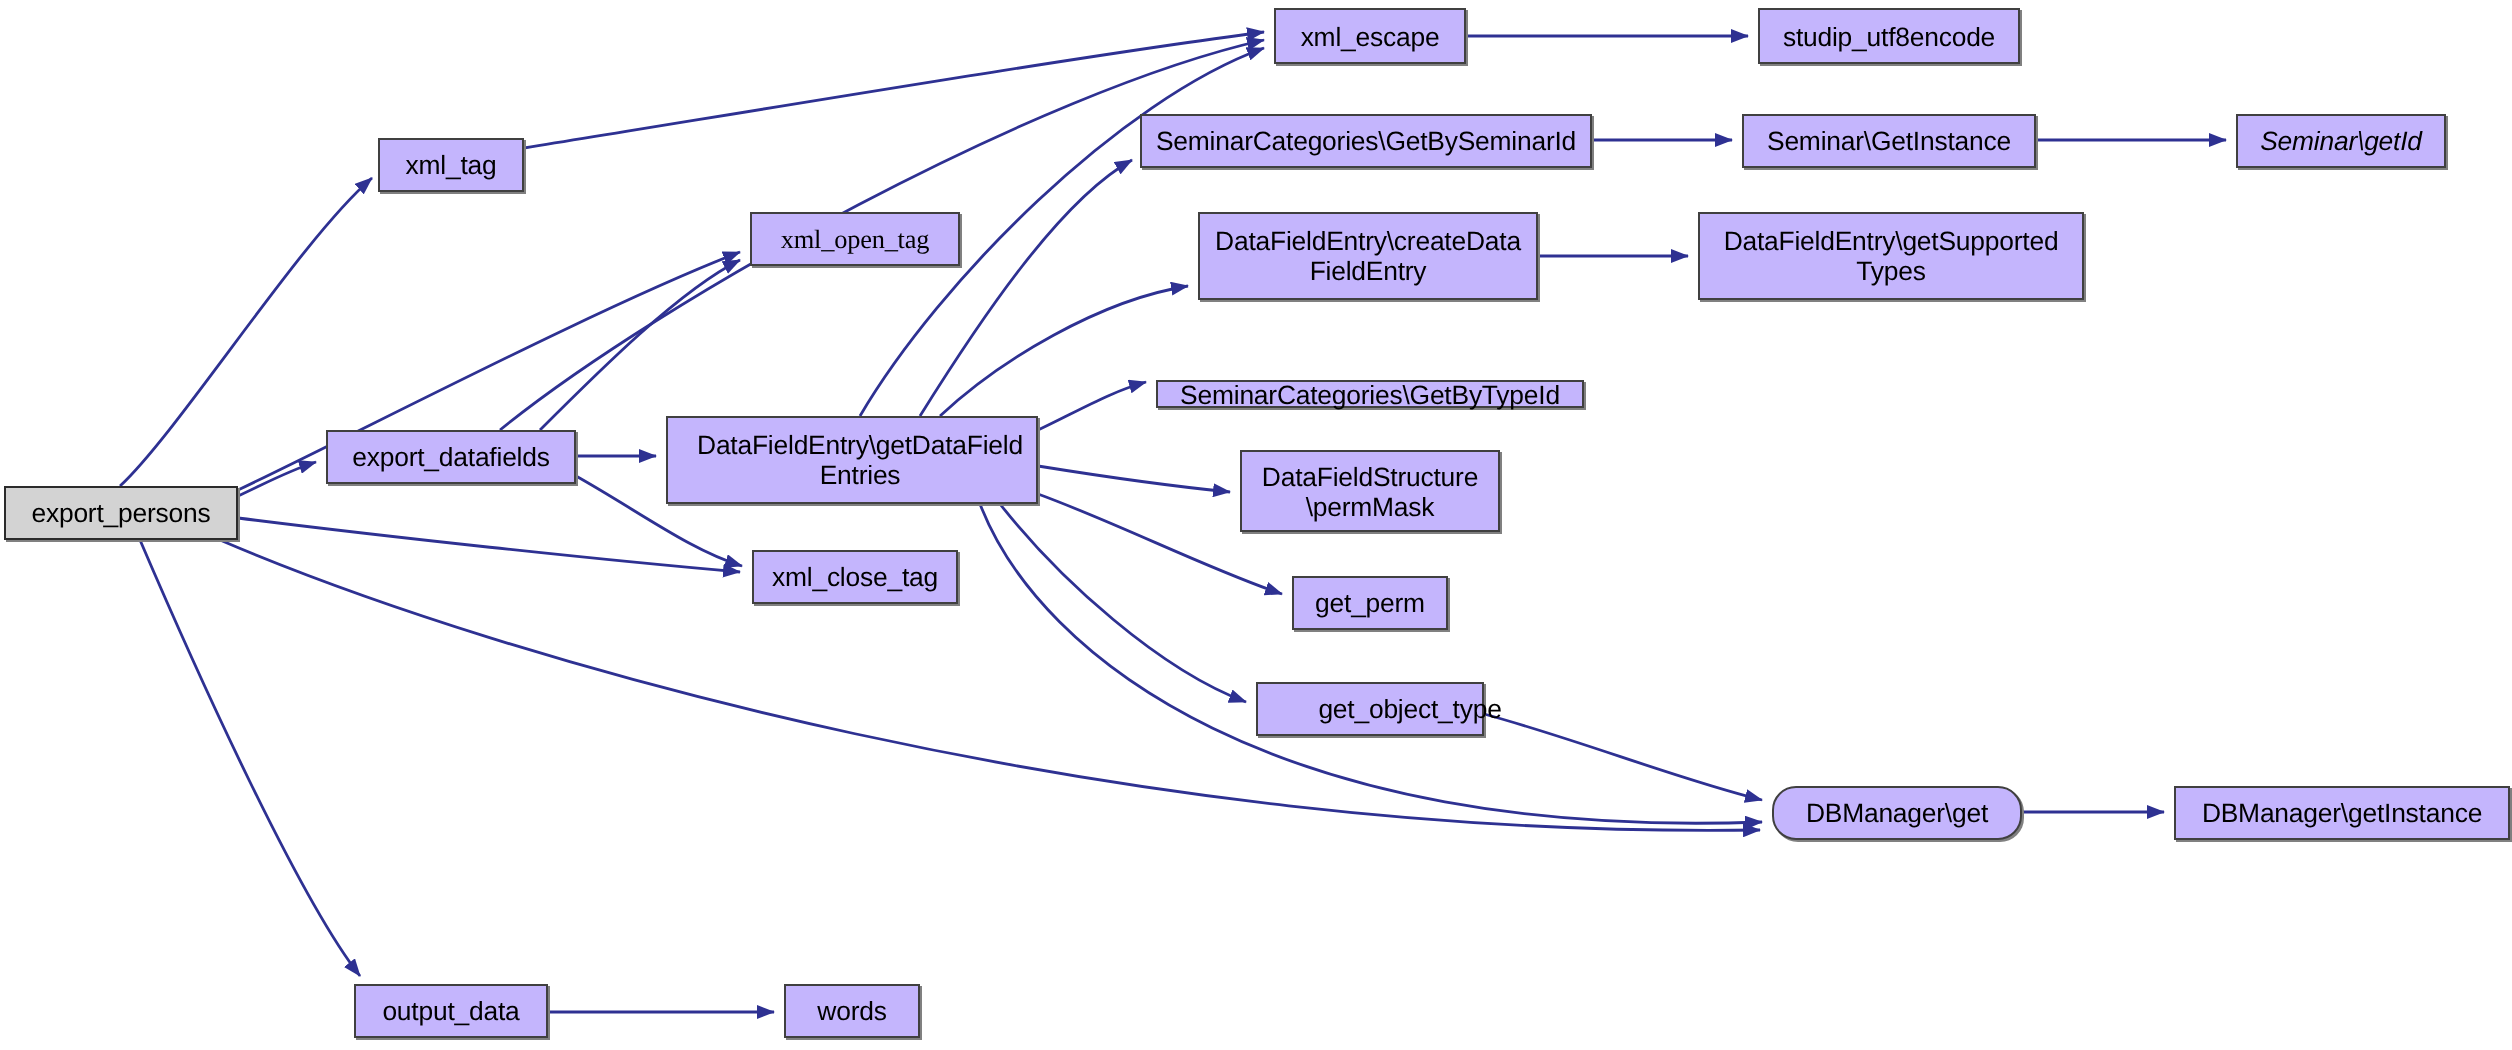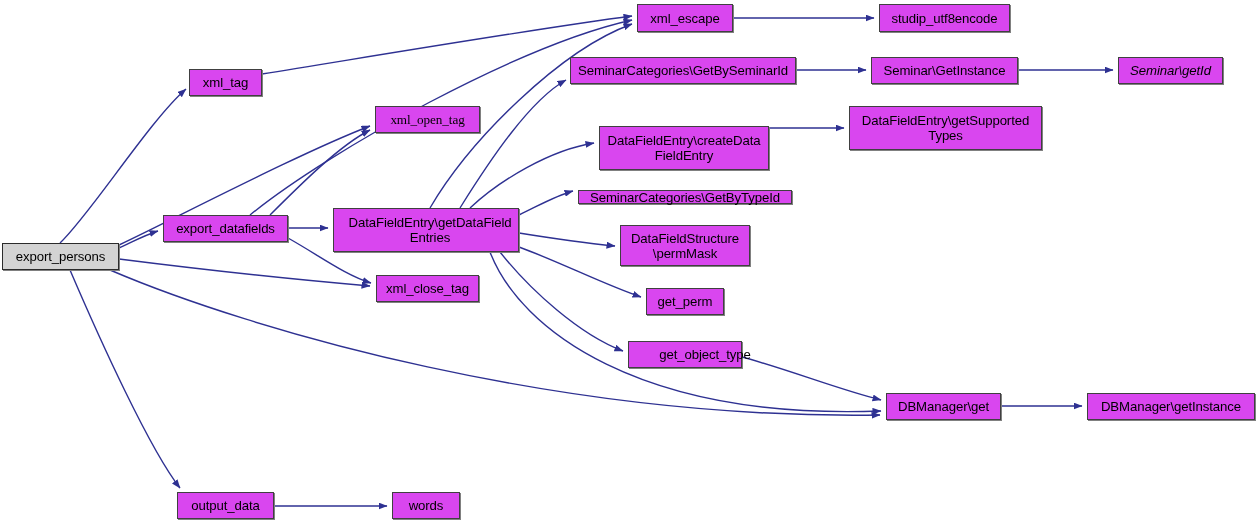--- a/index.html
+++ b/index.html
@@ -21,21 +21,21 @@
     position: absolute;
     left: 0;
     top: 0;
     width: 1256px;
     height: 525px;
   }
   .graph-node {
     position: absolute;
     box-sizing: border-box;
     border: 1px solid #404040;
-    background: #d946ef;
+    background: #c4b5fd;
     color: #000000;
     display: flex;
     align-items: center;
     justify-content: center;
     text-align: center;
     font-size: 13.2px;
     line-height: 15px;
     letter-spacing: -0.1px;
     white-space: pre-line;
     padding: 0 4px;
@@ -90,28 +90,28 @@
       <div class="graph-node" style="left: 189px; top: 69px; width: 73px; height: 27px;">xml_tag</div>
       <div class="graph-node" style="left: 163px; top: 215px; width: 125px; height: 27px;">export_datafields</div>
       <div class="graph-node" style="left: 177px; top: 492px; width: 97px; height: 27px;">output_data</div>
       <div class="graph-node" style="left: 375px; top: 106px; width: 105px; height: 27px; font-family: Liberation Serif, serif;">xml_open_tag</div>
       <div class="graph-node" style="left: 333px; top: 208px; width: 186px; height: 44px; padding-left: 12px;">DataFieldEntry\getDataField
 Entries</div>
       <div class="graph-node" style="left: 376px; top: 275px; width: 103px; height: 27px;">xml_close_tag</div>
       <div class="graph-node" style="left: 392px; top: 492px; width: 68px; height: 27px;">words</div>
       <div class="graph-node" style="left: 637px; top: 4px; width: 96px; height: 28px;">xml_escape</div>
       <div class="graph-node" style="left: 570px; top: 57px; width: 226px; height: 27px;">SeminarCategories\GetBySeminarId</div>
-      <div class="graph-node" style="left: 599px; top: 106px; width: 170px; height: 44px; margin-top: 20px;">DataFieldEntry\createData
+      <div class="graph-node" style="left: 599px; top: 106px; width: 170px; height: 44px;">DataFieldEntry\createData
 FieldEntry</div>
       <div class="graph-node" style="left: 578px; top: 174px; width: 214px; height: 14px; margin-top: 16px;">SeminarCategories\GetByTypeId</div>
       <div class="graph-node" style="left: 620px; top: 225px; width: 130px; height: 41px;">DataFieldStructure
 \permMask</div>
       <div class="graph-node" style="left: 646px; top: 288px; width: 78px; height: 27px;">get_perm</div>
       <div class="graph-node" style="left: 628px; top: 341px; width: 114px; height: 27px; padding-left: 44px;">get_object_type</div>
-      <div class="graph-node" style="left: 886px; top: 393px; width: 115px; height: 27px;">DBManager\get</div>
+      <div class="graph-node" style="left: 886px; top: 393px; width: 125px; height: 27px; border-radius: 12px;">DBManager\get</div>
       <div class="graph-node" style="left: 879px; top: 4px; width: 131px; height: 28px;">studip_utf8encode</div>
       <div class="graph-node" style="left: 871px; top: 57px; width: 147px; height: 27px;">Seminar\GetInstance</div>
       <div class="graph-node" style="left: 849px; top: 106px; width: 193px; height: 44px;">DataFieldEntry\getSupported
 Types</div>
       <div class="graph-node" style="left: 1118px; top: 57px; width: 105px; height: 27px; font-style: italic;">Seminar\getId</div>
       <div class="graph-node" style="left: 1087px; top: 393px; width: 168px; height: 27px;">DBManager\getInstance</div>
     </div>
 </div>
 
 </body></html>

